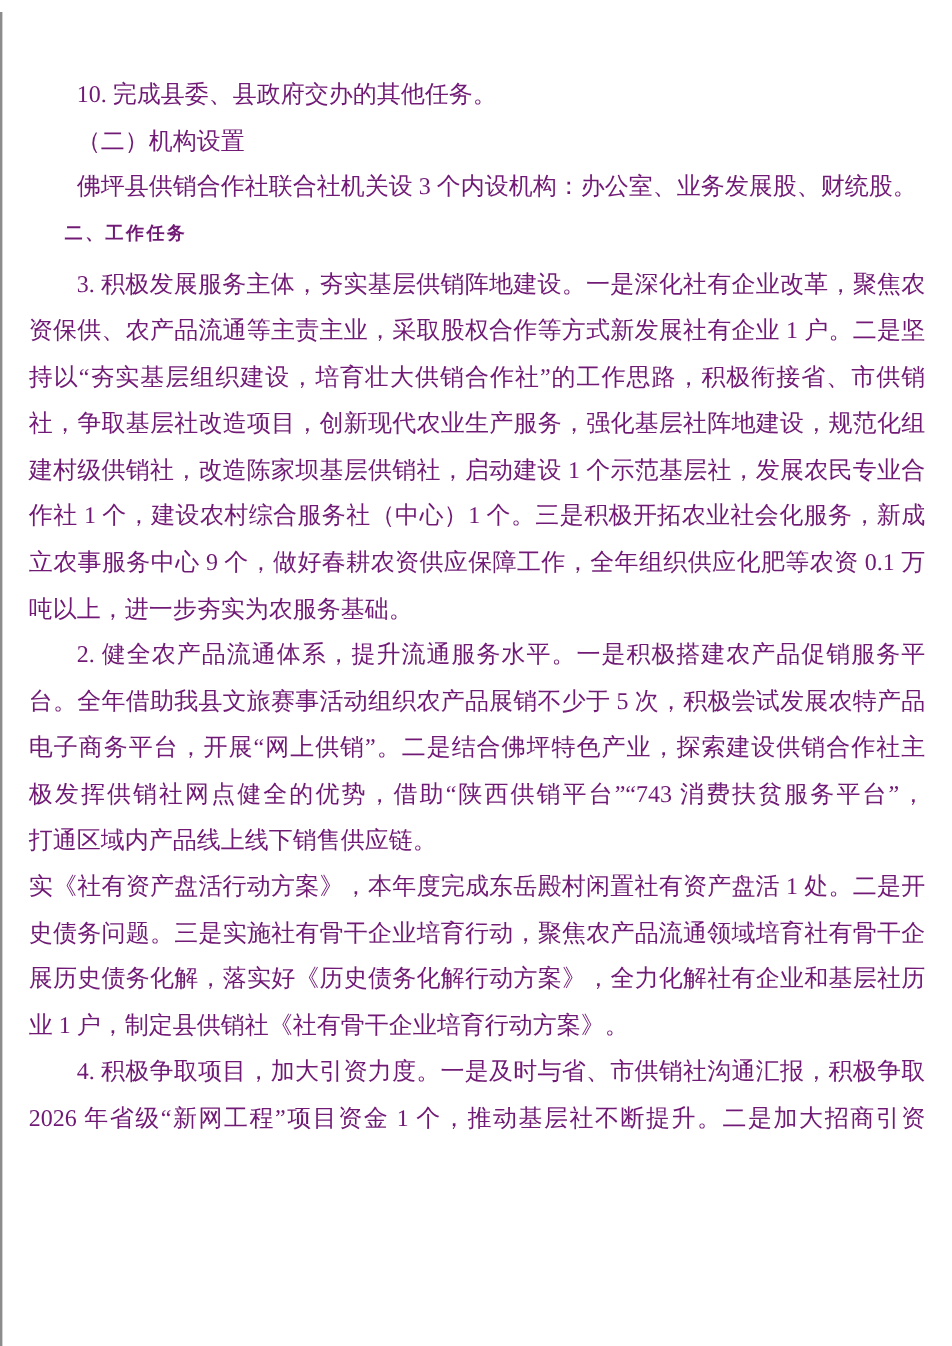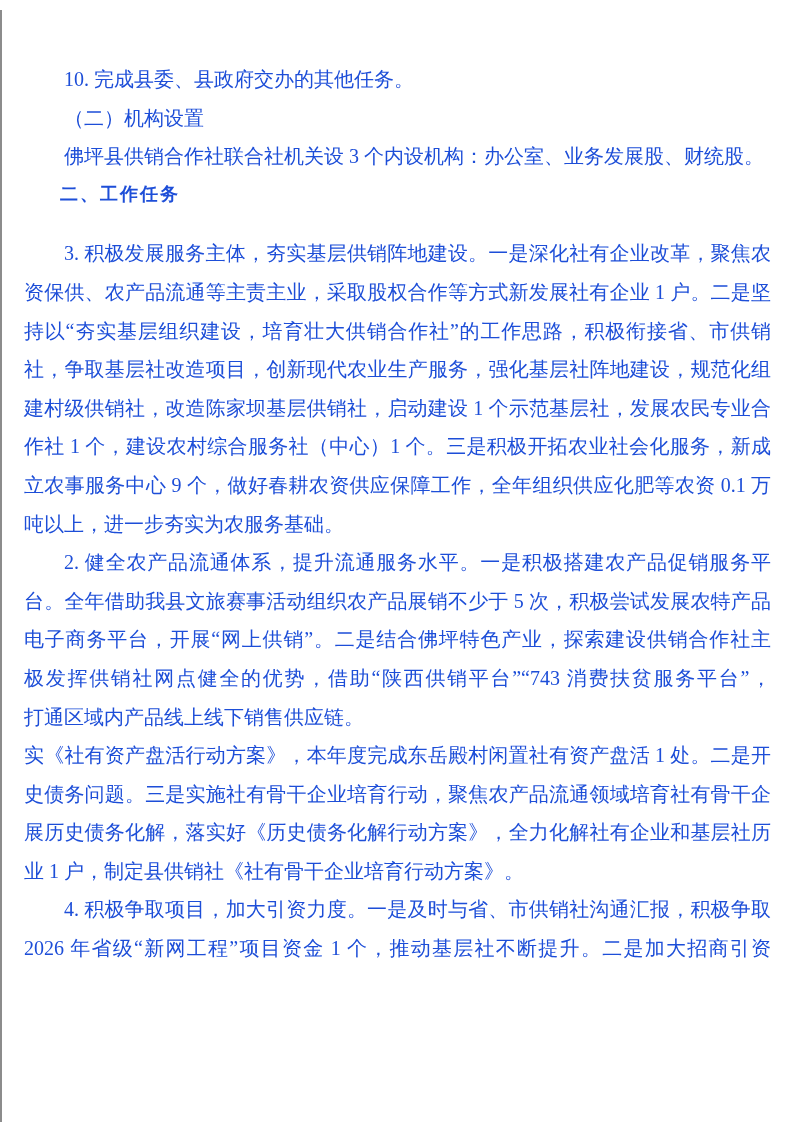--- a/index.html
+++ b/index.html
@@ -37,34 +37,34 @@
     white-space: nowrap;
     overflow: visible;
     text-align: left;
   }
   .line.indent { text-indent: 2em; }
   .line.justify {
     text-align: justify;
     text-align-last: justify;
   }
   .line.h1 {
-    font-family: Liberation Mono, monospace;
+    font-family: Liberation Sans, sans-serif;
     font-weight: 700;
-    font-size: 18px;
+    font-size: 15px;
     letter-spacing: 2px;
-    margin-bottom: 20px;
+    margin-bottom: 4px;
   }
   .line.h2 {
     font-weight: 400;
   }
 </style>
 </head>
 <body>
 
-<div class="page" style="background: rgb(255, 255, 255); color: #1d4ed8;">
+<div class="page" style="background: rgb(255, 255, 255); color: #701a75;">
   <div class="edge-line" style="background: rgb(140, 140, 140);"></div>
   <div class="content">
       <div class="line body indent">10. 完成县委、县政府交办的其他任务。</div>
       <div class="line h2 indent">（二）机构设置</div>
       <div class="line body indent">佛坪县供销合作社联合社机关设 3 个内设机构：办公室、业务发展股、财统股。</div>
       <div class="line h1 indent">二、工作任务</div>
       <div class="line body indent justify">3. 积极发展服务主体，夯实基层供销阵地建设。一是深化社有企业改革，聚焦农</div>
       <div class="line body justify">资保供、农产品流通等主责主业，采取股权合作等方式新发展社有企业 1 户。二是坚</div>
       <div class="line body justify">持以“夯实基层组织建设，培育壮大供销合作社”的工作思路，积极衔接省、市供销</div>
       <div class="line body justify">社，争取基层社改造项目，创新现代农业生产服务，强化基层社阵地建设，规范化组</div>

